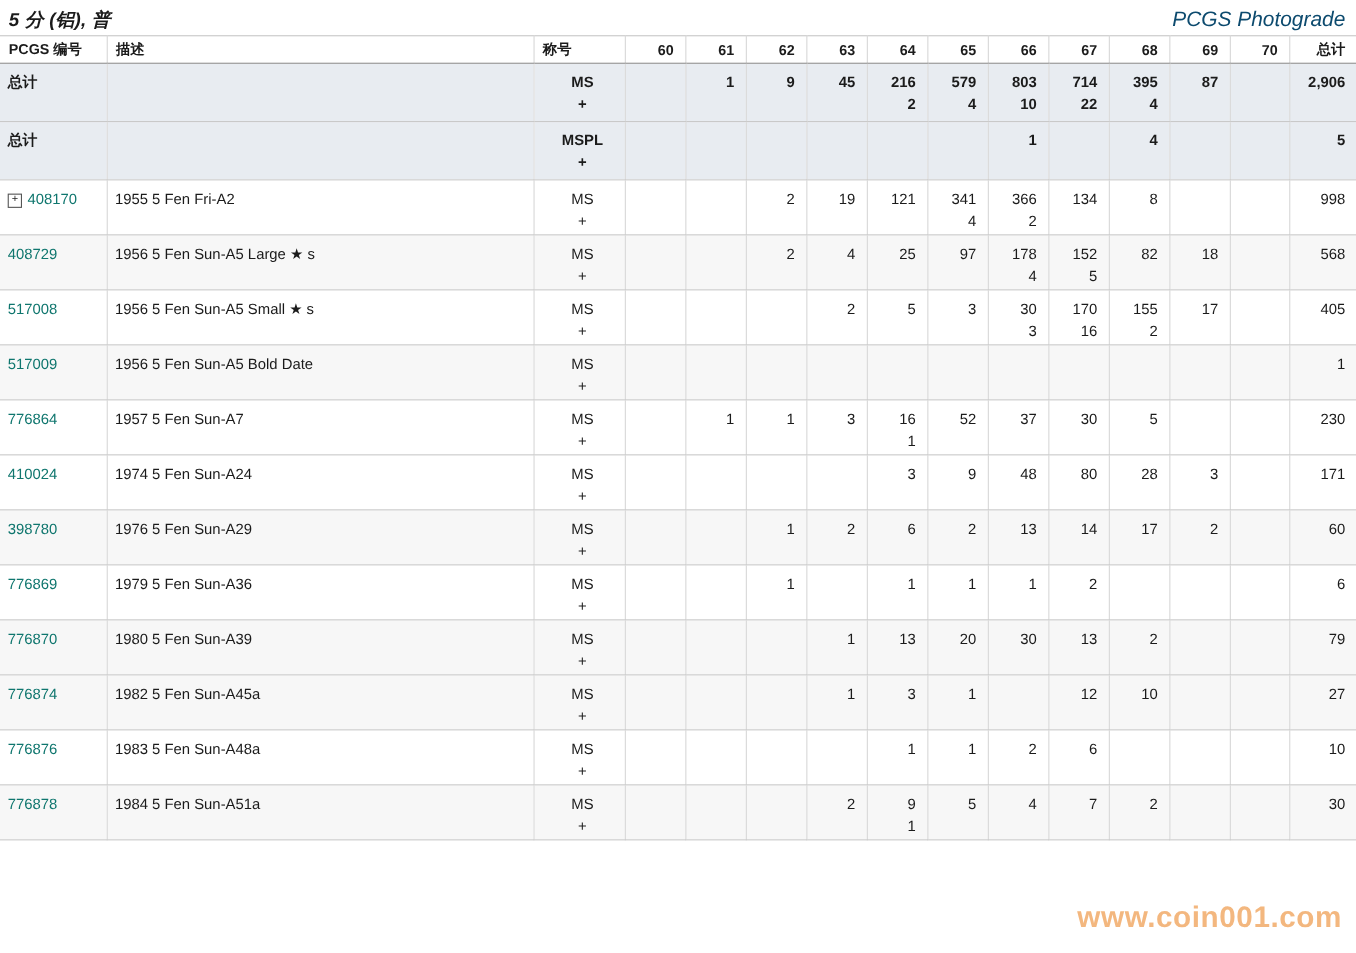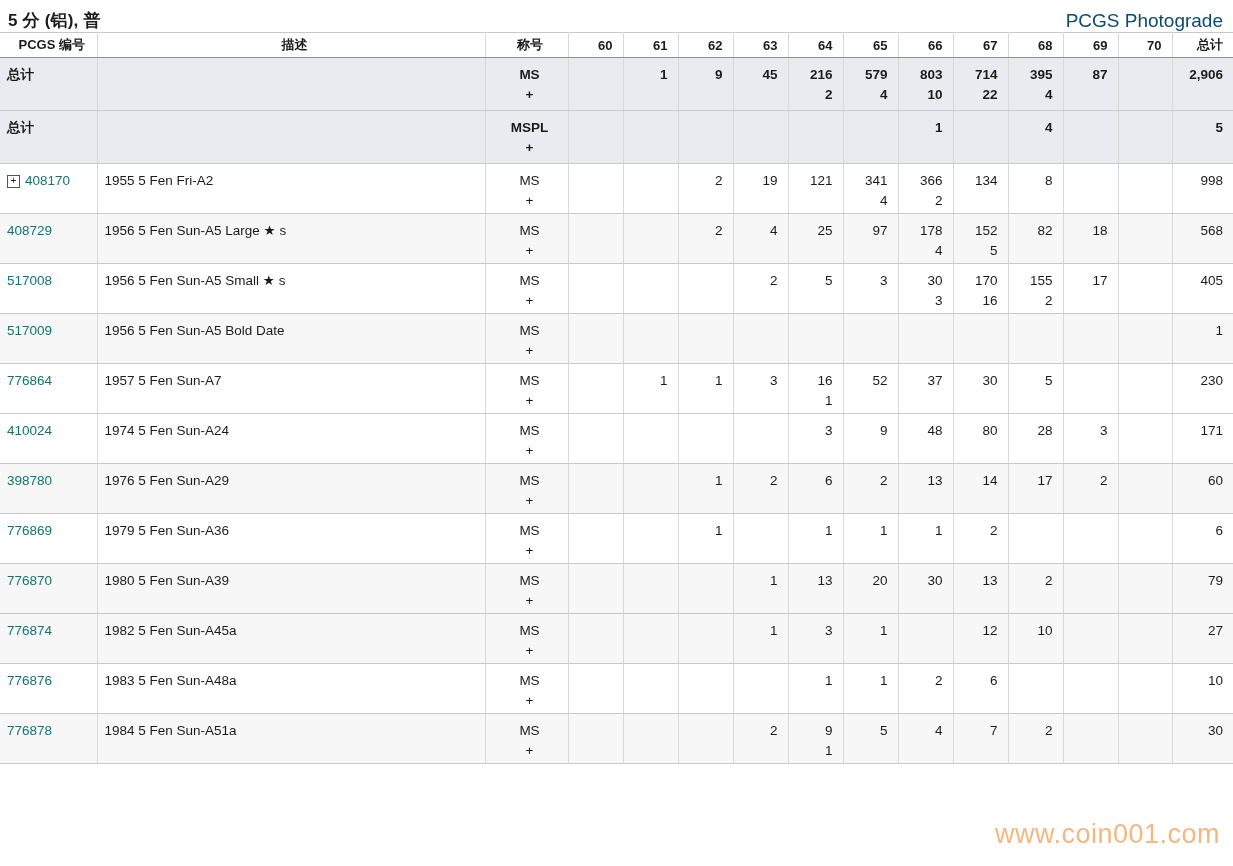--- a/index.html
+++ b/index.html
@@ -2,33 +2,33 @@
 <html><head>
 <meta charset="utf-8">
 <style>
   html,body{margin:0;padding:0;background:#fff;}
   body{
     width:1233px;height:866px;position:relative;overflow:hidden;
     font-family:"Liberation Sans","DejaVu Sans",sans-serif;
     color:#1b1b1b;-webkit-font-smoothing:antialiased;
   }
   .titlebar{
-    height:32px;display:flex;justify-content:space-between;align-items:flex-end;
-    padding:5px 10px 0 8px;box-sizing:border-box;
+    height:32px;display:flex;justify-content:space-between;align-items:center;
+    padding:5px 10px 0 8px;box-sizing:border-box;font-style:italic;
   }
   .page-title{font-size:17px;font-weight:bold;letter-spacing:0.2px;}
   .pg-link{font-size:19px;color:#0c4a6e;text-decoration:none;cursor:pointer;}
   table{border-collapse:collapse;table-layout:fixed;width:1233px;}
   th,td{box-sizing:border-box;border-right:1px solid #d8d8d8;overflow:hidden;}
   th:last-child,td:last-child{border-right:none;}
   thead th{
     height:25px;border-top:1px solid #c8c8c8;border-bottom:1px solid #8f8f8f;
     font-size:13px;font-weight:bold;vertical-align:middle;white-space:nowrap;
   }
-  .h-left{text-align:center;padding-left:8px;}
+  .h-left{text-align:left;padding-left:8px;}
   .h-num{text-align:right;padding-right:10px;}
   tbody td{
     vertical-align:top;border-bottom:1px solid #c9c9c9;
     font-size:13.5px;line-height:20px;padding-top:7px;
   }
   tr.total-row td{height:53px;background:#e8ecf1;font-weight:bold;}
   tr.data-row td{height:50px;}
   tr.data-row.alt td{background:#f7f7f7;}
   .c-pcgs{padding-left:7px;white-space:nowrap;}
   .c-desc{padding-left:7px;white-space:nowrap;}
@@ -37,21 +37,21 @@
   .pcgs-link{color:#0f766e;text-decoration:none;cursor:pointer;}
   .total-label{font-weight:bold;color:#1b1b1b;}
   .expand-box{
     display:inline-block;width:11px;height:11px;border:1px solid #555;
     font-size:10px;line-height:10px;text-align:center;color:#222;
     margin-right:5px;vertical-align:1px;font-weight:normal;cursor:pointer;
     background:#fff;
   }
   .watermark{
     position:absolute;top:819px;right:13px;
-    font-size:27px;font-weight:normal;letter-spacing:0.5px;
+    font-size:27px;font-weight:bold;letter-spacing:0.5px;
     color:#ef9c4e;opacity:0.72;pointer-events:none;white-space:nowrap;
   }
 </style>
 </head>
 <body>
 
 <div class="titlebar">
   <div class="page-title">5 分 (铝), 普</div>
   <a class="pg-link">PCGS Photograde</a>
 </div>

